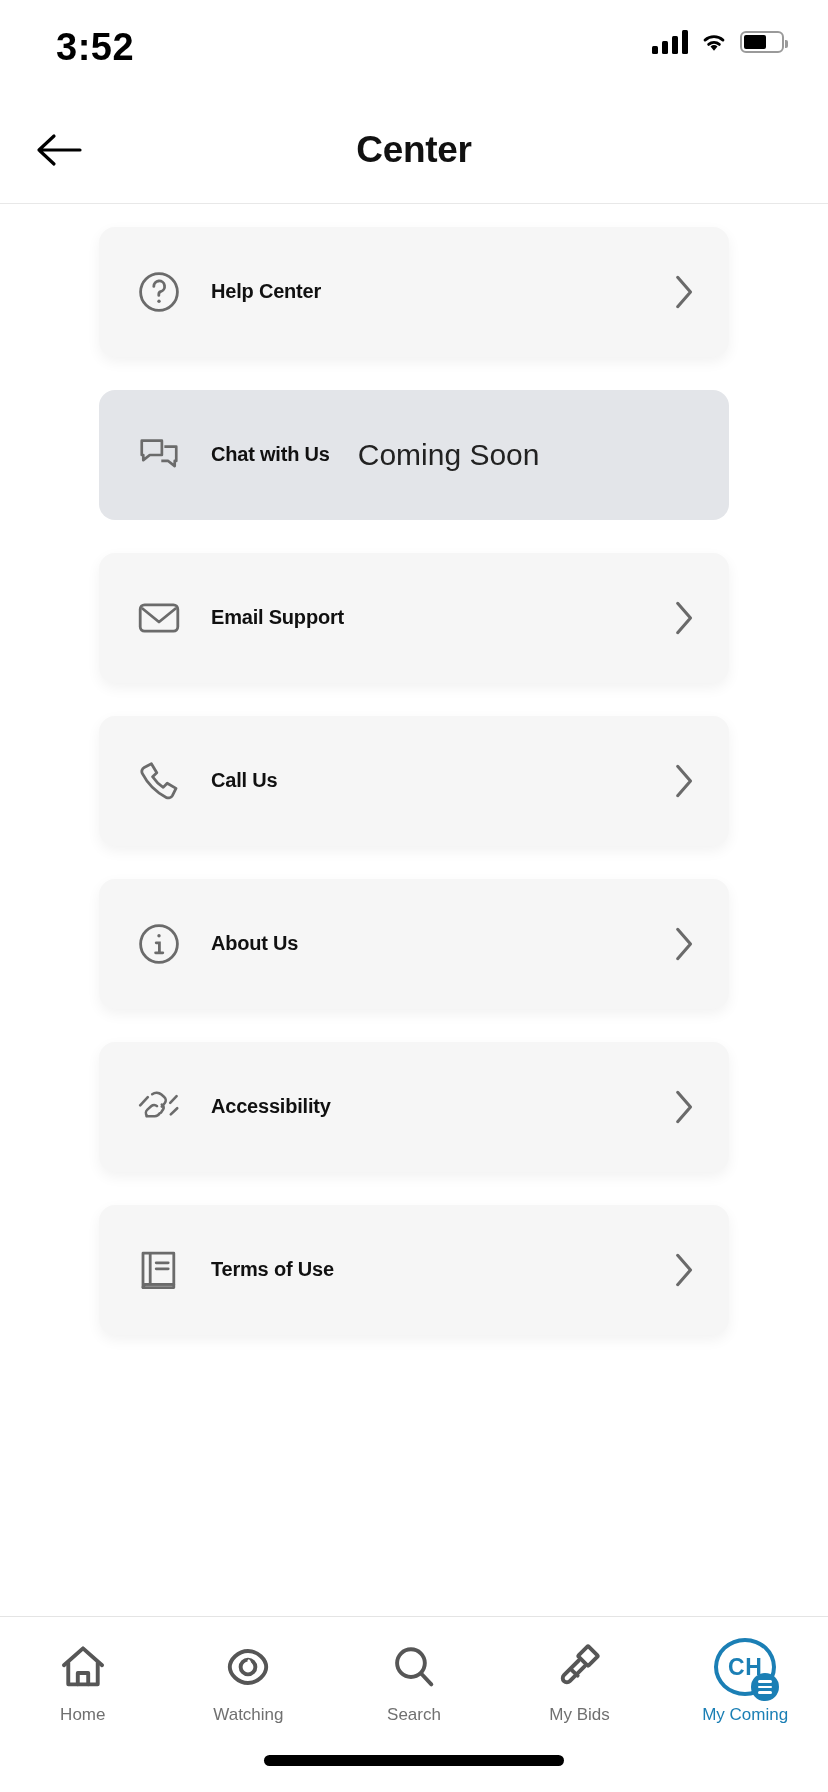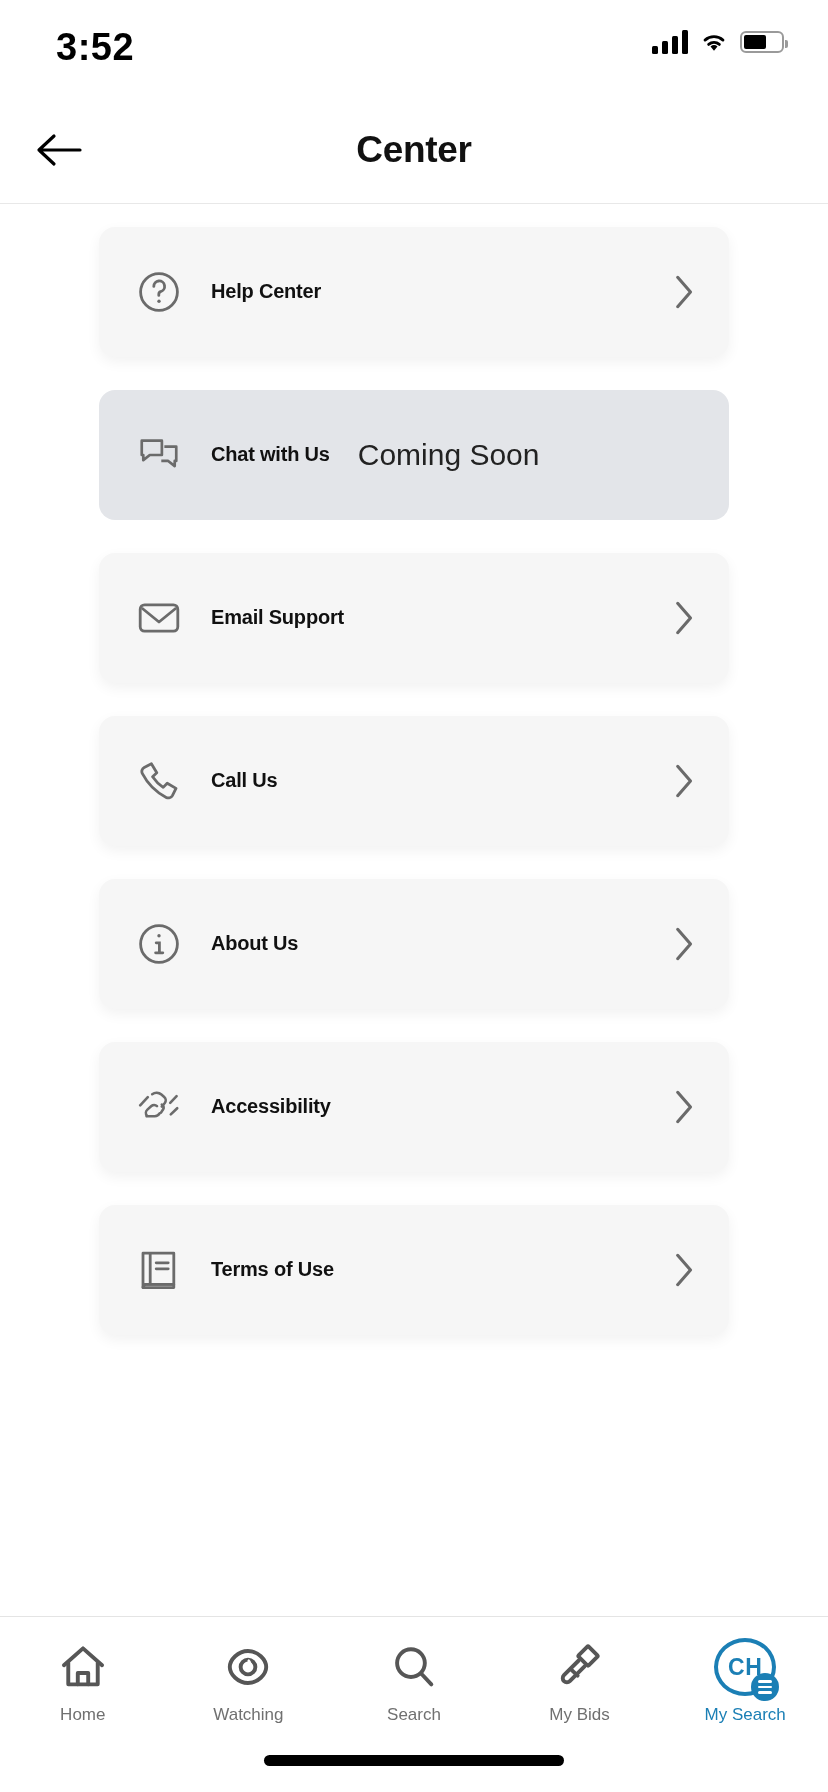--- a/index.html
+++ b/index.html
@@ -309,19 +309,19 @@
           <span class="avatar-circle">
             <span class="avatar-initials">CH</span>
           </span>
           <span class="avatar-badge">
             <span></span>
               <span></span>
               <span></span>
           </span>
         </span>
       </span>
-      <span class="tab-label">My Search</span>
+      <span class="tab-label">My Coming</span>
     </div>
 
   </div>
 
   <div class="home-indicator"></div>
 </div>
 
 </body></html>

